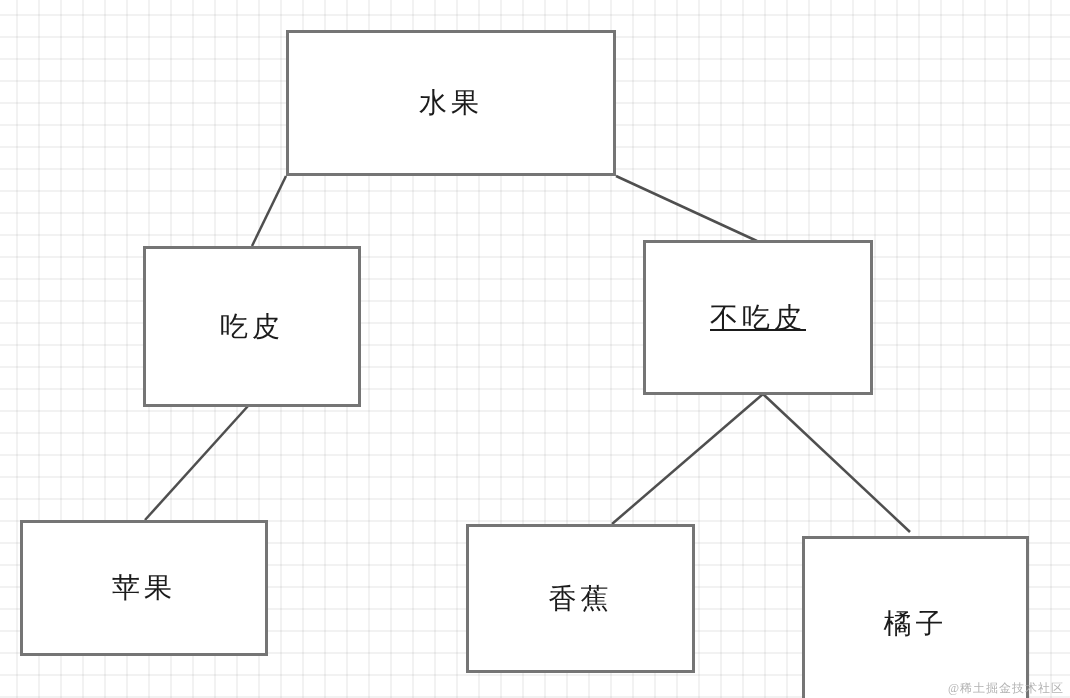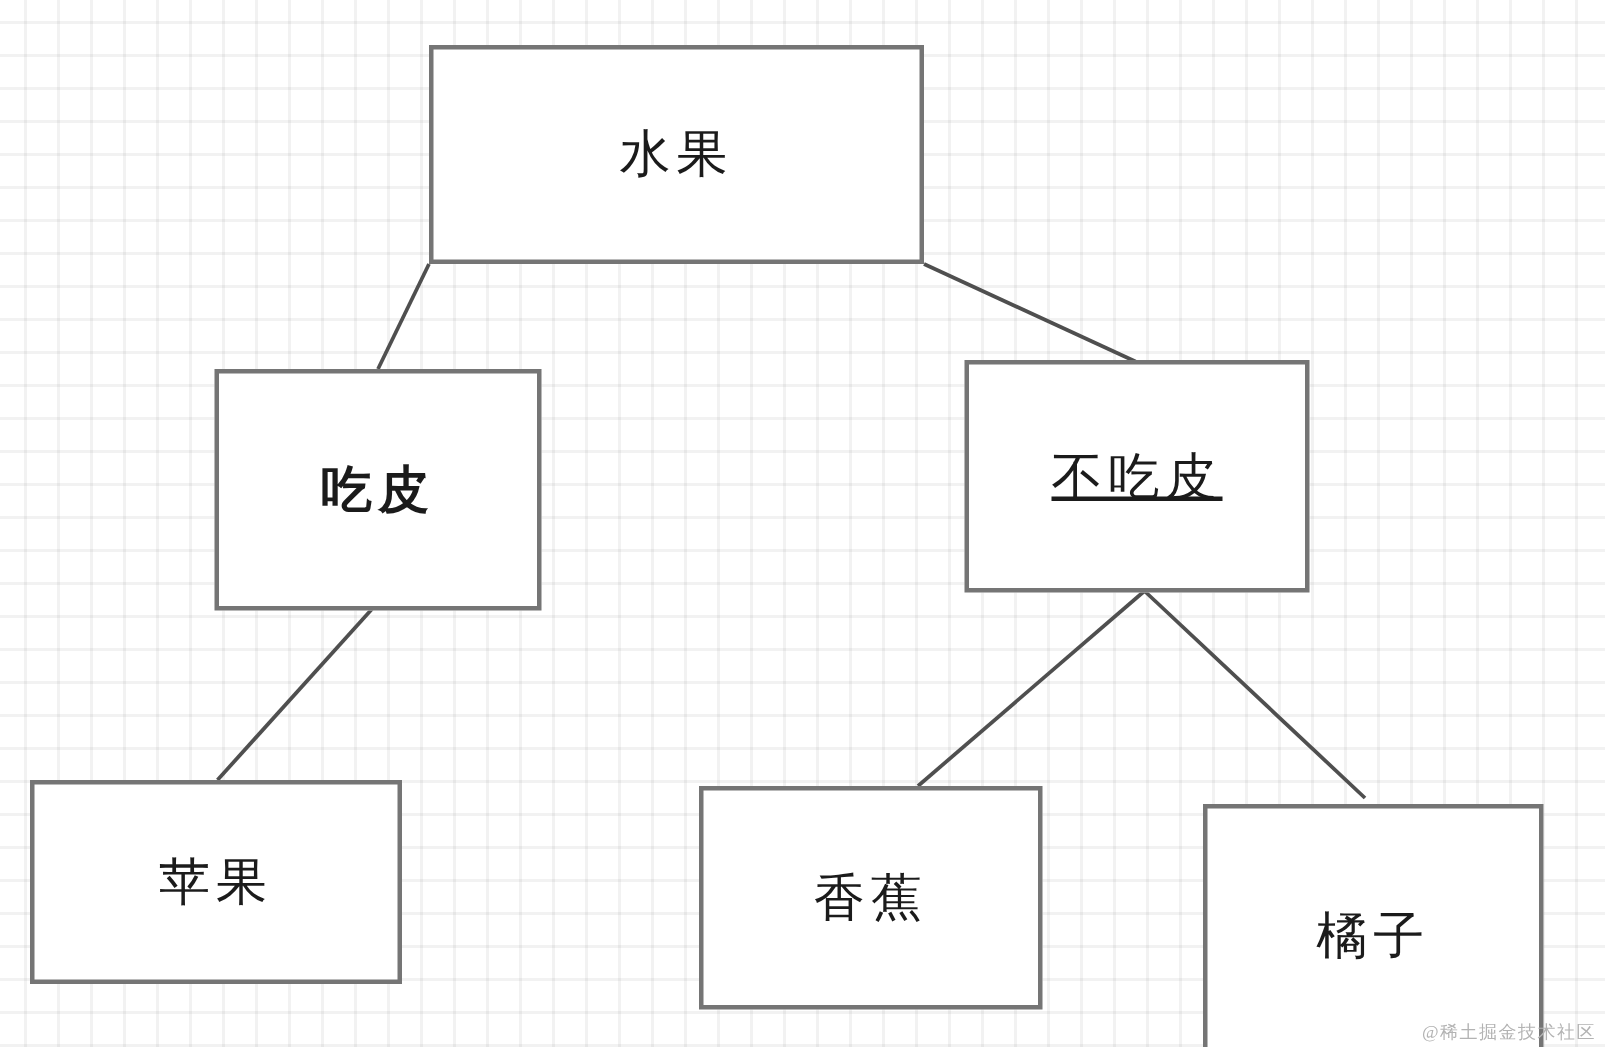--- a/index.html
+++ b/index.html
@@ -36,27 +36,27 @@
     stroke-width: 2.5;
   }
   .node {
     position: absolute;
     box-sizing: border-box;
     background: #ffffff;
     border: 3px solid #757575;
     display: flex;
     align-items: center;
     justify-content: center;
-    font-size: 34px;
+    font-size: 28px;
     color: #1b1b1b;
     letter-spacing: 4px;
     text-align: center;
   }
   .node-root      { left: 286px; top:  30px; width: 330px; height: 146px; }
-  .node-eat-skin  { left: 143px; top: 246px; width: 218px; height: 161px; font-weight: bold; }
+  .node-eat-skin  { left: 143px; top: 246px; width: 218px; height: 161px; }
   .node-no-eat    { left: 643px; top: 240px; width: 230px; height: 155px; text-decoration: underline; }
   .node-apple     { left:  20px; top: 520px; width: 248px; height: 136px; }
   .node-banana    { left: 466px; top: 524px; width: 229px; height: 149px; }
   .node-orange    { left: 790px; top: 536px; width: 227px; height: 176px; margin-left: 12px; }
   .watermark {
     position: absolute;
     right: 6px;
     bottom: 1px;
     font-size: 12px;
     color: #b3b3b3;

